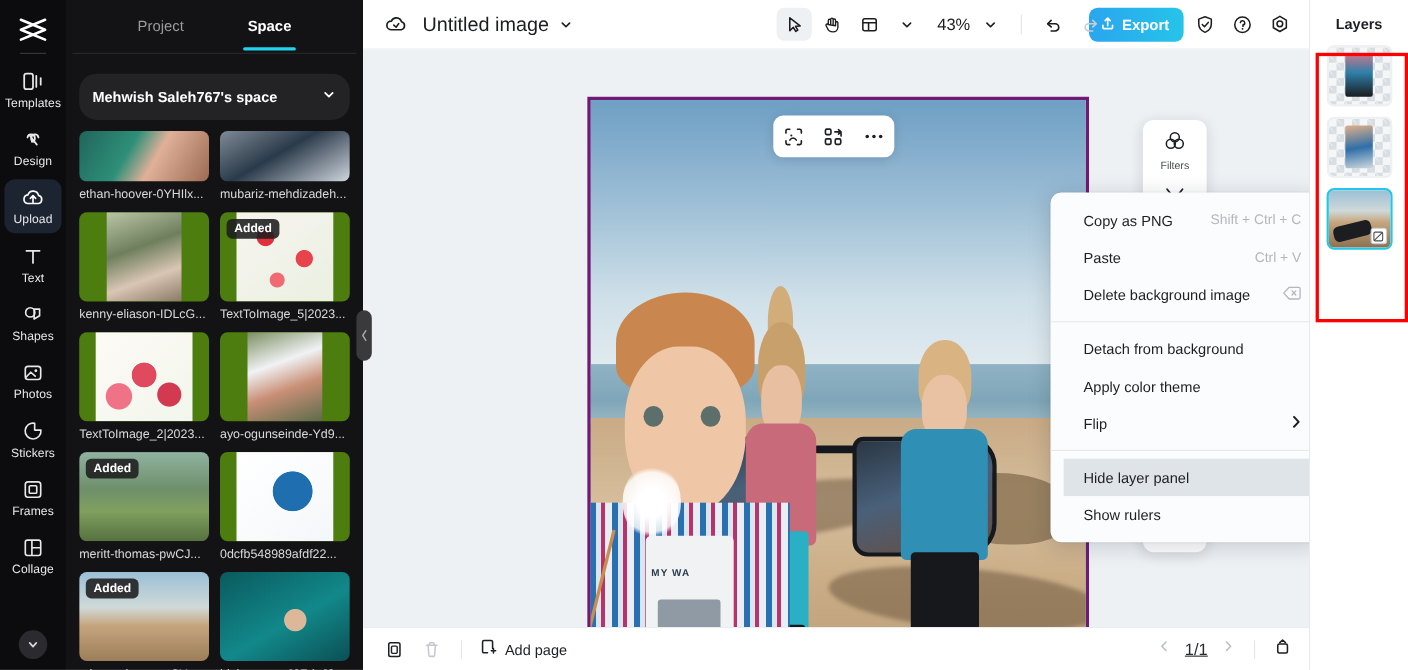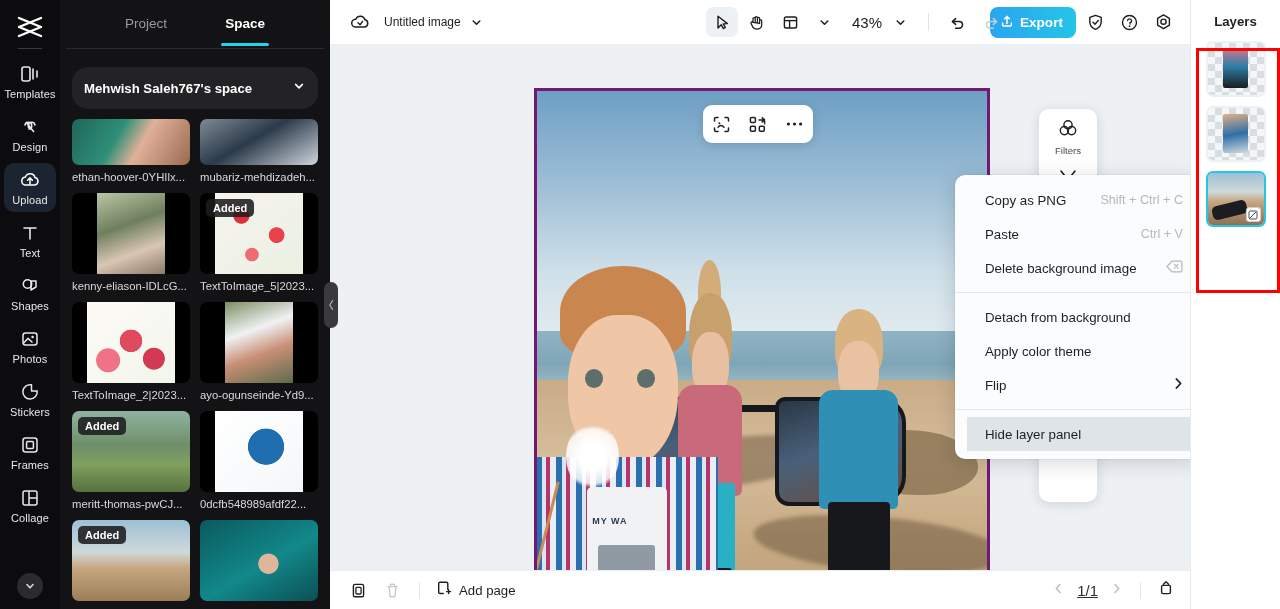--- a/index.html
+++ b/index.html
@@ -50,21 +50,21 @@
     margin: 18px 12px 0; height: 42px; background: #232326; border-radius: 16px;
     display: flex; align-items: center; padding: 0 12px; cursor: pointer;
   }
   .space-select .nm { flex: 1; color: #fff; font-size: 13.2px; font-weight: bold; }
   .thumb-grid {
     flex: 1; overflow: hidden; padding: 0 12px; margin-top: 10px;
     display: grid; grid-template-columns: 1fr 1fr; gap: 10px 10px; align-content: start;
   }
   .thumb-cell { cursor: pointer; }
   .thumb-box {
-    position: relative; width: 100%; height: 81px; background: #000000; border-radius: 7px;
+    position: relative; width: 100%; height: 81px; background: #4d7c0f; border-radius: 7px;
     overflow: hidden; display: flex; align-items: center; justify-content: center;
   }
   .thumb-box.first { height: 46px; align-items: flex-end; }
   .thumb-art { width: 100%; height: 100%; }
   .thumb-art.portrait { width: 58%; }
   .thumb-art.square { width: 74%; height: 100%; }
   .thumb-name {
     margin-top: 6px; font-size: 11.3px; color: #d9d9dd;
     white-space: nowrap; overflow: hidden; text-overflow: clip;
   }
@@ -79,21 +79,21 @@
   }
 
   
   .main { flex: 1; height: 609px; display: flex; flex-direction: column; background: #ffffff; position: relative; }
 
   .topbar {
     height: 45px; flex: 0 0 45px; background: #fff; display: flex; align-items: center;
     padding: 0 12px; border-bottom: 1px solid #eceff1; position: relative; z-index: 30;
   }
   .tb-cloud { width: 24px; height: 24px; display: flex; align-items: center; justify-content: center; margin-left: 6px; }
-  .tb-title { font-size: 12px; color: #1c1d1f; margin-left: 12px; }
+  .tb-title { font-size: 18px; color: #1c1d1f; margin-left: 12px; }
   .tb-caret { margin-left: 9px; display: flex; align-items: center; cursor: pointer; }
   .tb-center { position: absolute; left: 50%; transform: translateX(-54px); display: flex; align-items: center; gap: 2px; }
   .tb-btn {
     width: 32px; height: 30px; border-radius: 7px; display: flex;
     align-items: center; justify-content: center; cursor: pointer;
   }
   .tb-btn.sel { background: #eef1f4; }
   .tb-zoom { font-size: 15px; color: #1c1d1f; margin-left: 10px; min-width: 30px; text-align: center; }
   .tb-vsep { width: 1px; height: 18px; background: #e2e5e8; margin: 0 10px; }
   .tb-right { margin-left: auto; display: flex; align-items: center; gap: 4px; }
@@ -683,20 +683,23 @@
           <div class="ctx-item">
             <span>Flip</span>
             <span class="ctx-arrow"><svg width="9" height="13" viewBox="0 0 9 13">
                 <path d="M2.4 2 L6.6 6.5 L2.4 11" fill="none" stroke="#1d1f22" stroke-width="1.8" stroke-linecap="round" stroke-linejoin="round"></path>
               </svg></span>
           </div>
           <div class="ctx-sep"></div>
           <div class="ctx-item hl">
             <span>Hide layer panel</span>
           </div>
+          <div class="ctx-item">
+            <span>Show rulers</span>
+          </div>
         </div>
 
     </div>
 
     <div class="bottombar">
       <div class="bb-btn">
         <svg width="17" height="17" viewBox="0 0 17 17">
             <rect x="3.4" y="2.4" width="10.2" height="12.4" rx="1.6" fill="none" stroke="#1d1f22" stroke-width="1.4"></rect>
             <rect x="5.9" y="5.4" width="5.2" height="6.6" rx="1" fill="none" stroke="#1d1f22" stroke-width="1.3"></rect>
           </svg>

